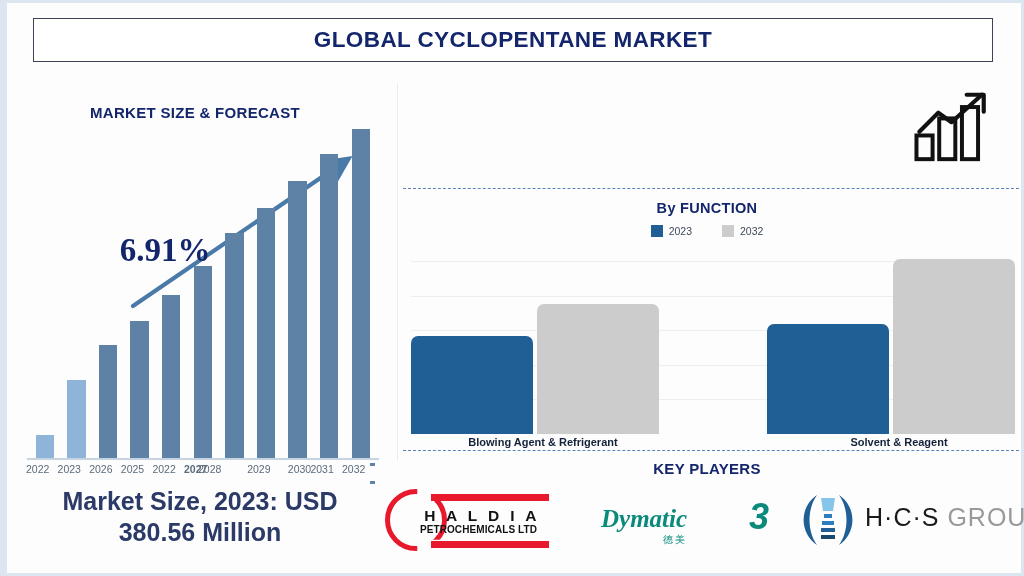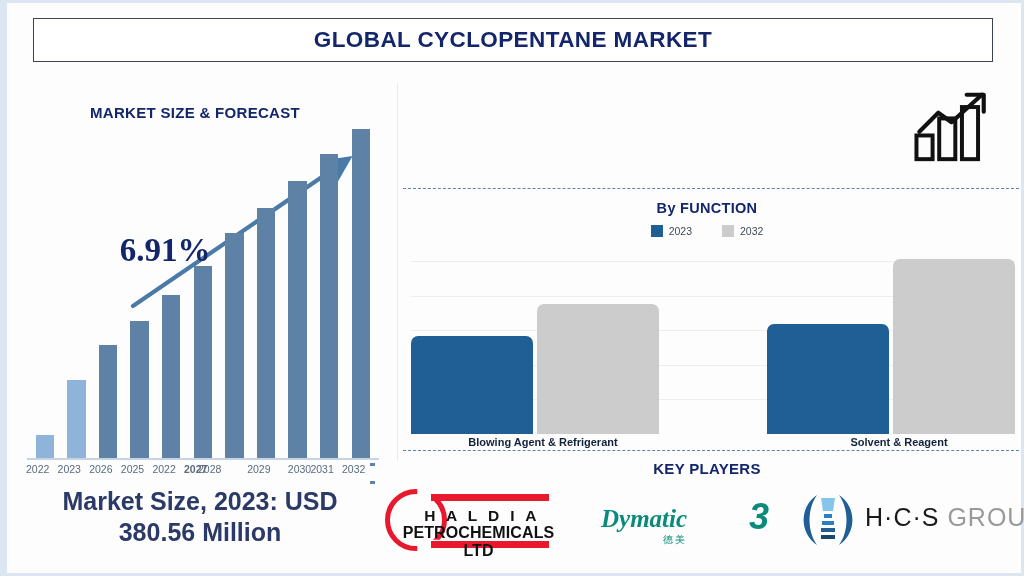--- a/index.html
+++ b/index.html
@@ -135,21 +135,21 @@
   }
   #hb-top { top:11px; }
   #hb-bot { top:58px; }
   .hald-name {
     position:absolute; left:22px; top:24px; width:162px;
     font-size:15.5px; font-weight:bold; color:#111; letter-spacing:3.4px;
     text-align:center;
   }
   .hald-sub {
     position:absolute; left:12px; top:41px; width:175px;
-    font-size:16px; font-weight:bold; color:#111; letter-spacing:.1px;
+    font-size:10px; font-weight:bold; color:#111; letter-spacing:.1px;
     text-align:center;
   }
 
   
   #logo-dymatic { left:222px; width:170px; }
   .dym-name {
     position:absolute; left:0; top:22px;
     font-family:"Liberation Serif", serif;
     font-size:25px; font-weight:bold; font-style:italic; color:#0a8a7a;
   }

